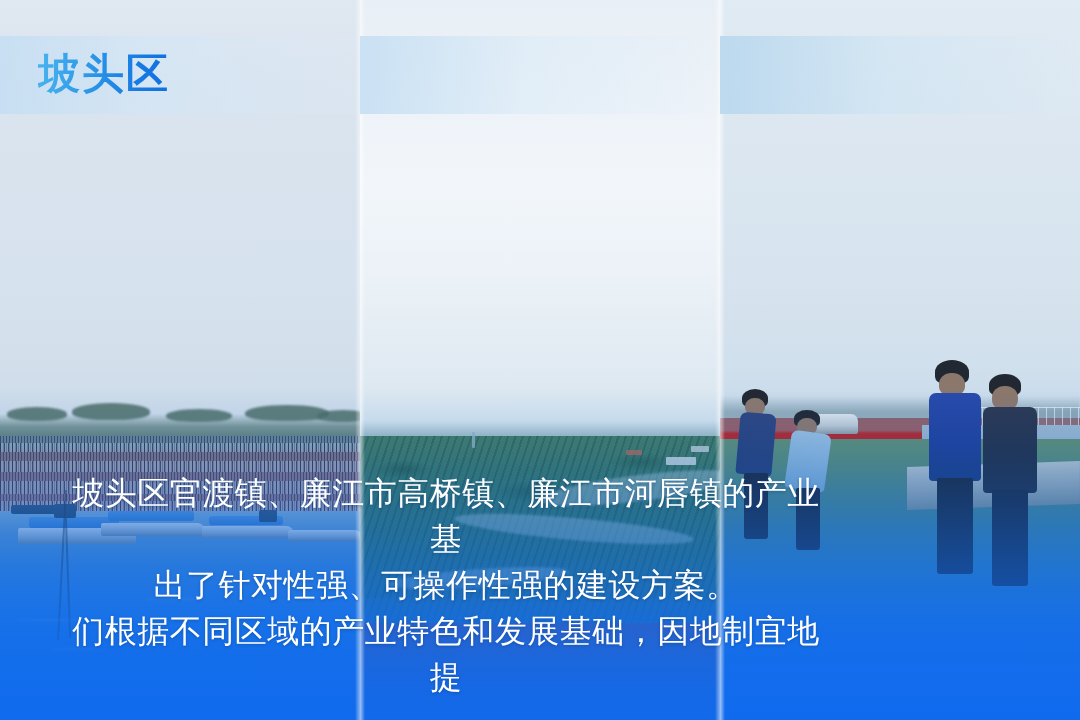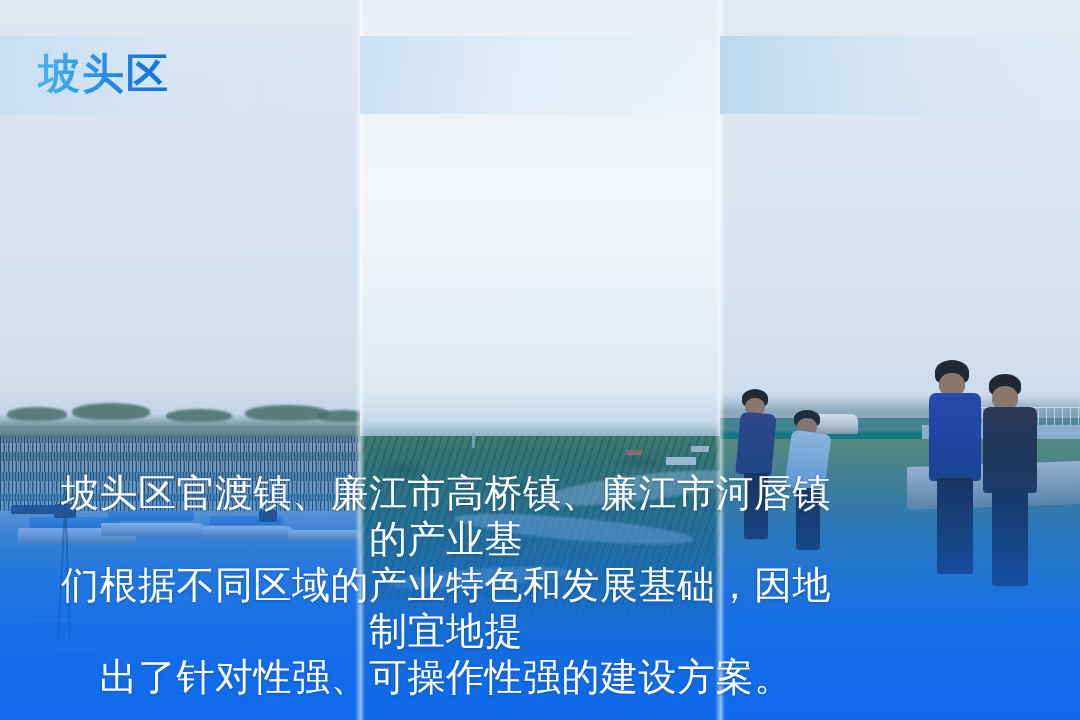--- a/index.html
+++ b/index.html
@@ -9,21 +9,21 @@
   }
   body {
     font-family: "DejaVu Sans", "Liberation Sans", sans-serif;
   }
 
   .stage {
     position: relative;
     width: 1080px;
     height: 720px;
     overflow: hidden;
-    background: #0f766e;
+    background: #b91c1c;
   }
 
   
   .panels {
     position: absolute;
     inset: 0;
     display: flex;
   }
   .panel {
     position: relative;
@@ -299,21 +299,21 @@
   .t3 { left: 760px; }
 
   
   .caption {
     position: absolute;
     left: 0;
     top: 470px;
     width: 892px;
     text-align: center;
     color: #ffffff;
-    font-size: 38px;
+    font-size: 32px;
     line-height: 46px;
     font-weight: 500;
     letter-spacing: .5px;
     text-shadow: 0 1px 3px rgba(12,60,120,.45);
     pointer-events: none;
   }
   .caption .cline {
     display: block;
     padding: 0 58px;
     box-sizing: border-box;
@@ -431,17 +431,17 @@
   <div class="seam seam-b"></div>
 
   <div class="titleband tb1"></div>
   <div class="titleband tb2"></div>
   <div class="titleband tb3"></div>
 
   <div class="title t1">坡头区</div>
 
   <div class="caption">
     <span class="cline">坡头区官渡镇、廉江市高桥镇、廉江市河唇镇的产业基</span>
+    <span class="cline">出了针对性强、可操作性强的建设方案。</span>
     <span class="cline">们根据不同区域的产业特色和发展基础，因地制宜地提</span>
-    <span class="cline">出了针对性强、可操作性强的建设方案。</span>
   </div>
 
 </div>
 
 </body></html>

